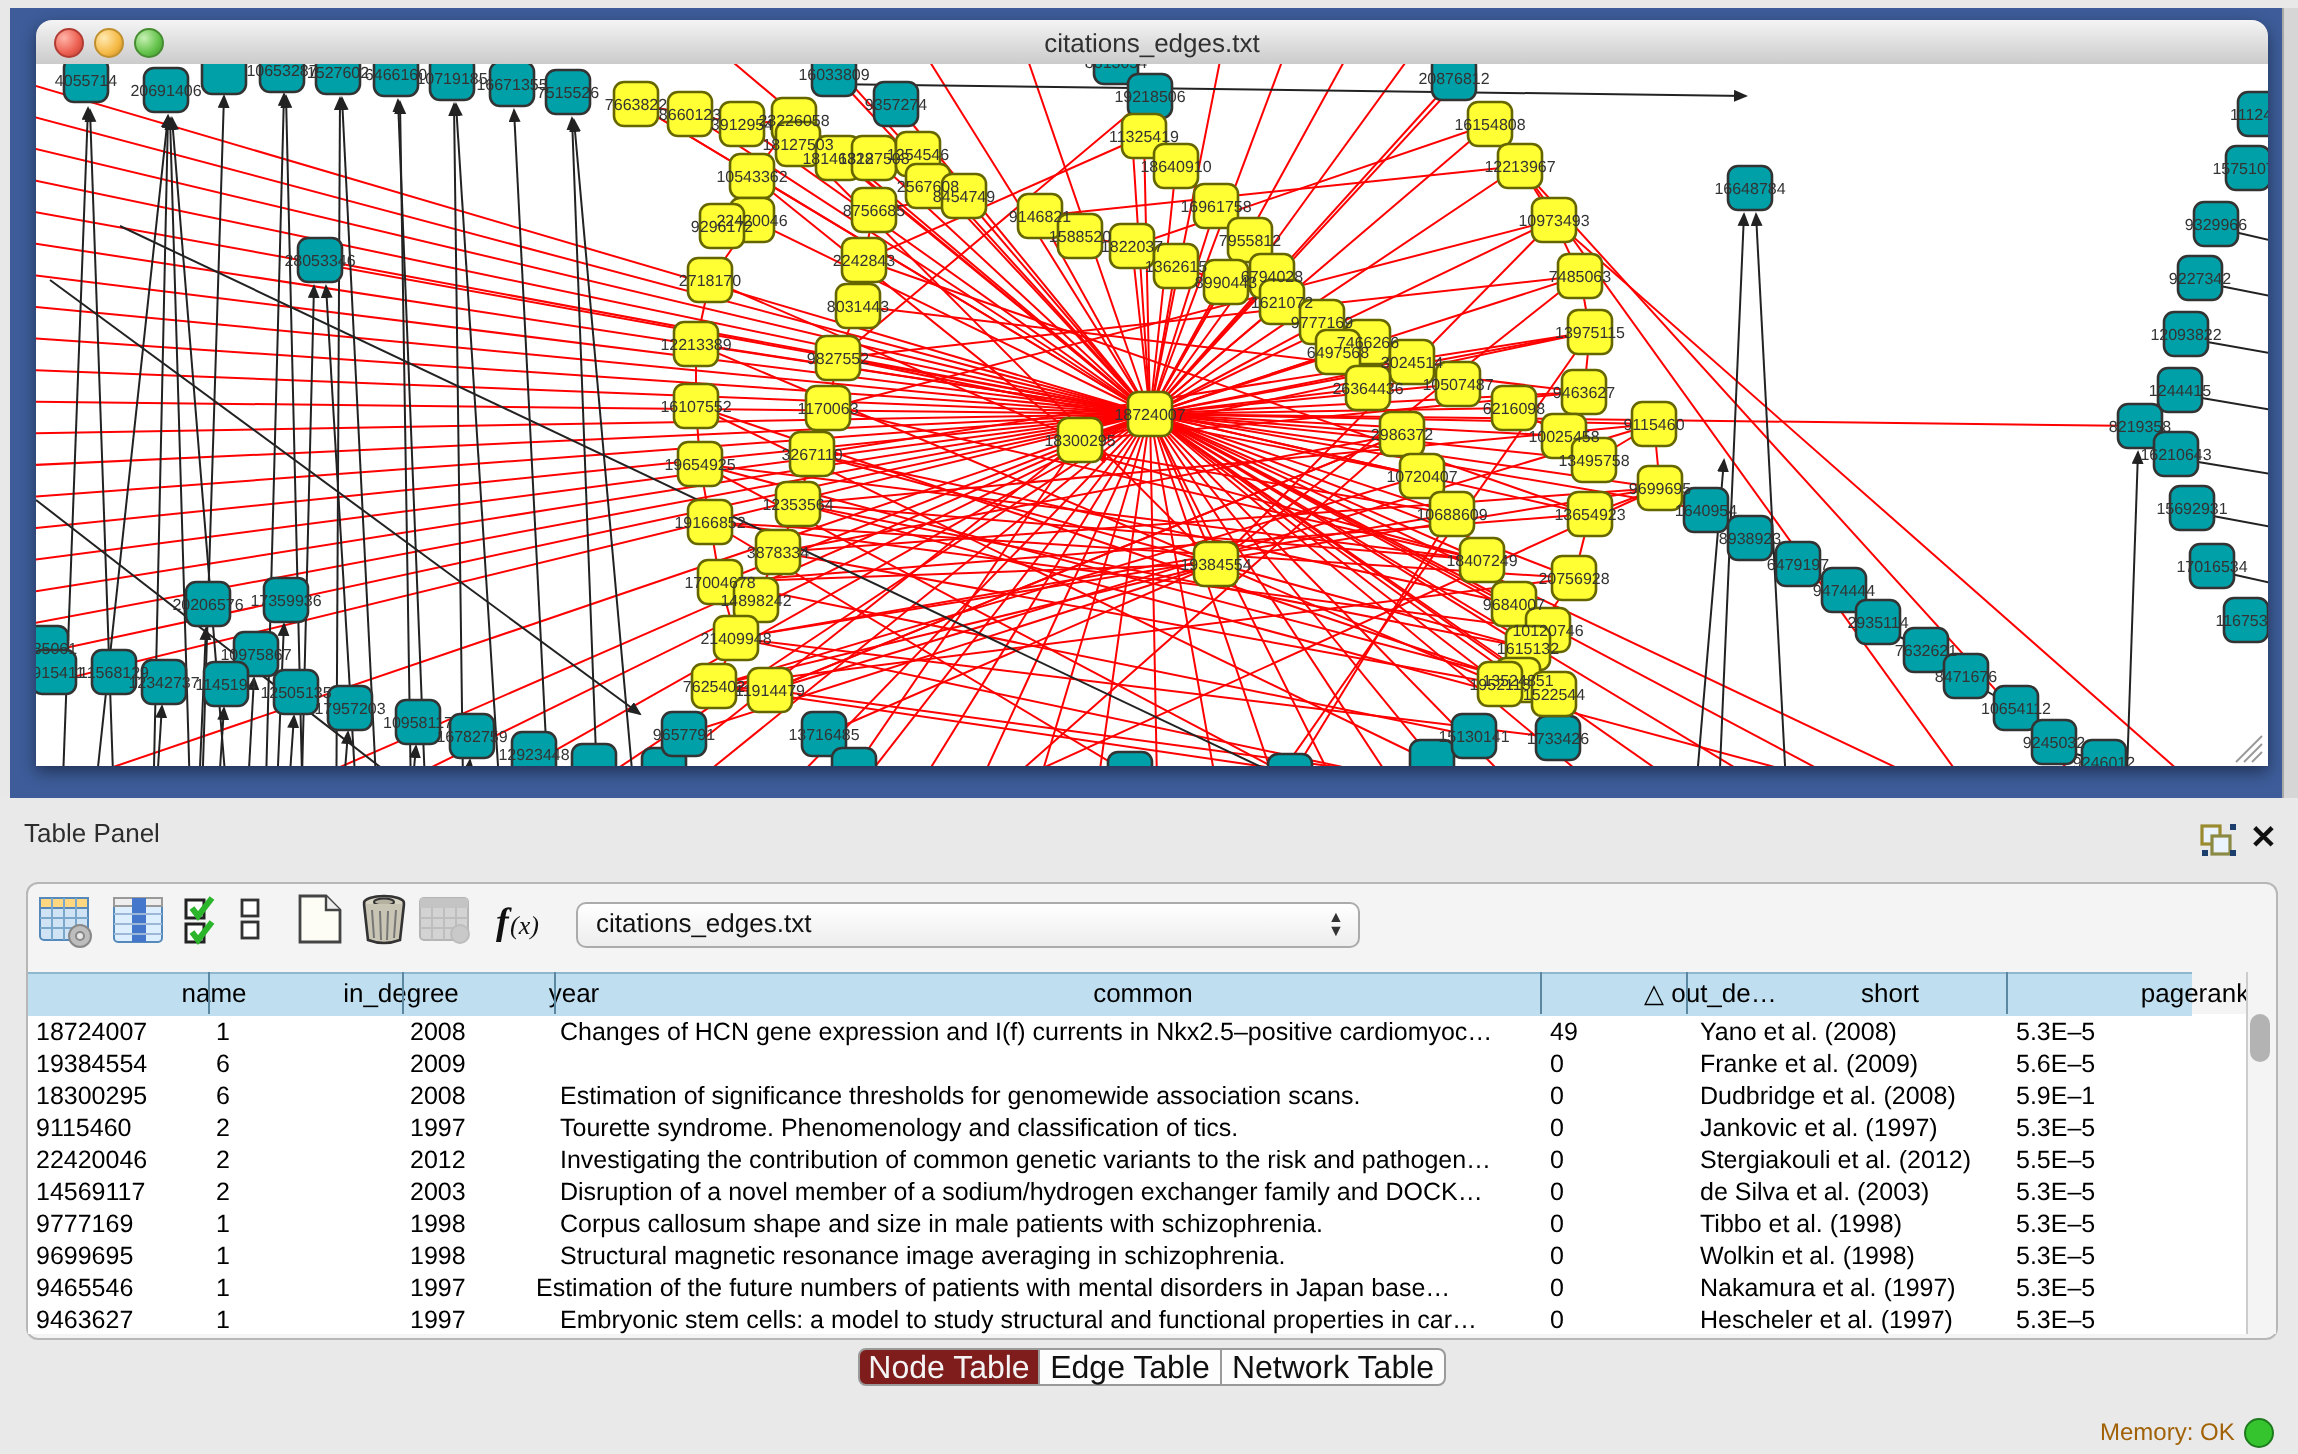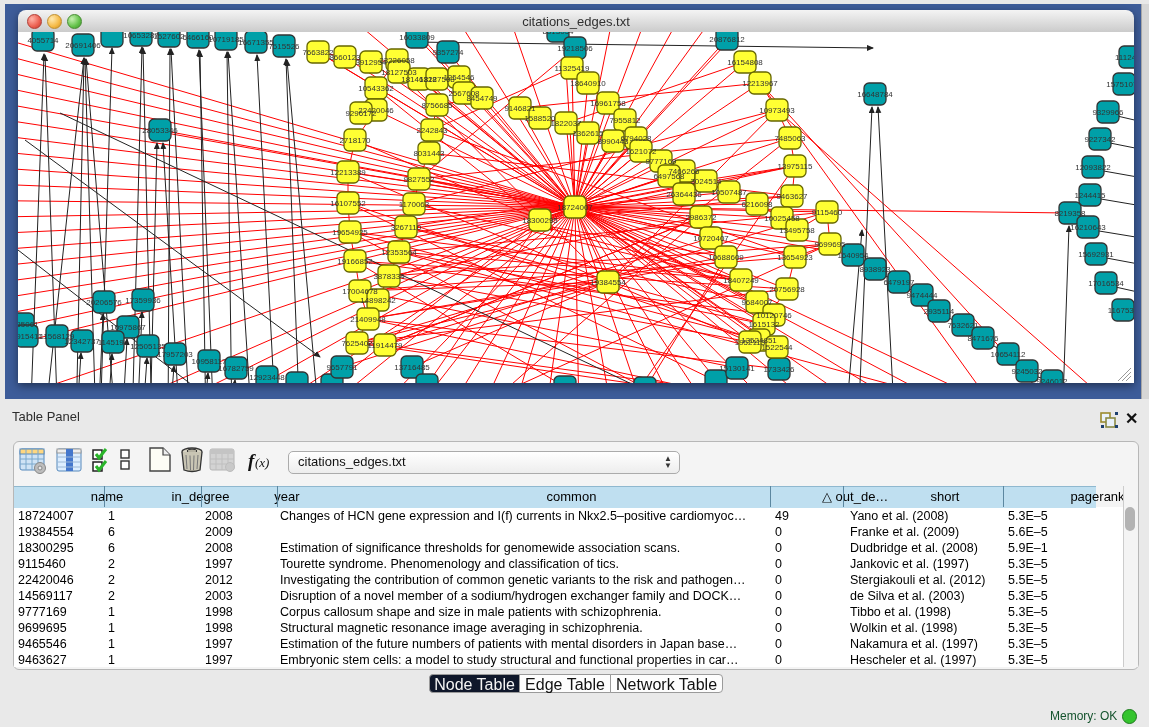--- a/index.html
+++ b/index.html
@@ -24,24 +24,24 @@
  #thead{left:14px;top:486px;width:1082px;height:21px;background:#bfdff0;border-top:1px solid #8fb8cf;}
  .hsep{position:absolute;top:486px;width:1px;height:21px;background:#5c87a0;}
  .hcell{position:absolute;top:489px;font-size:13px;color:#000;text-align:center;margin-left:48px;}
  #tbody{left:14px;top:507px;width:1109px;height:160px;background:#fff;}
  .trow{position:absolute;left:0;width:1149px;height:16px;font-size:12.5px;color:#000;}
  .trow span{position:absolute;white-space:nowrap;top:1px;}
  #sbar{left:1123px;top:486px;width:14px;height:181px;background:#f4f4f4;border-left:1px solid #ccc;}
  #sthumb{left:1125px;top:507px;width:10px;height:24px;background:#b3b3b3;border-radius:5px;}
  .tab{position:absolute;top:674px;height:19px;line-height:19px;text-align:center;
    border:1px solid #9a9a9a;box-sizing:border-box;}
- #tab1{left:429px;width:91px;background:#0f172a;color:#f4f4f4;border-radius:4px 0 0 4px;}
+ #tab1{left:429px;width:91px;background:#7f1d1d;color:#f4f4f4;border-radius:4px 0 0 4px;}
  #tab2{left:519px;width:92px;background:#fdfdfd;color:#111;}
  #tab3{left:610px;width:113px;background:#fdfdfd;color:#111;border-radius:0 4px 4px 0;}
- #mem{left:1050px;top:709px;font-size:12px;color:#14532d;}
+ #mem{left:1050px;top:709px;font-size:12px;color:#a16207;}
  #memdot{left:1122px;top:709px;width:13px;height:13px;border-radius:50%;
    background:#35c42e;border:1.5px solid #1e7a1e;}
 </style></head>
 <body>
  <div id="desktop" class="abs"></div>
  <div id="rstrip" class="abs"></div>
  <div id="win" class="abs"></div>
  <div id="titlebar" class="abs">
     <div id="title">citations_edges.txt</div>
   </div>
@@ -782,21 +782,21 @@
     <span style="left:205px">1998</span>
     <span style="left:280px">Structural magnetic resonance image averaging in schizophrenia.</span>
     <span style="left:775px">0</span>
     <span style="left:850px">Wolkin et al. (1998)</span>
     <span style="left:1008px">5.3E–5</span>
   </div>
 <div class="trow" style="top:636px">
     <span style="left:18px">9465546</span>
     <span style="left:108px">1</span>
     <span style="left:205px">1997</span>
-    <span style="left:280px">Estimation of the future numbers of patients with mental disorders in Japan base…</span>
+    <span style="left:268px">Estimation of the future numbers of patients with mental disorders in Japan base…</span>
     <span style="left:775px">0</span>
     <span style="left:850px">Nakamura et al. (1997)</span>
     <span style="left:1008px">5.3E–5</span>
   </div>
 <div class="trow" style="top:652px">
     <span style="left:18px">9463627</span>
     <span style="left:108px">1</span>
     <span style="left:205px">1997</span>
     <span style="left:280px">Embryonic stem cells: a model to study structural and functional properties in car…</span>
     <span style="left:775px">0</span>

